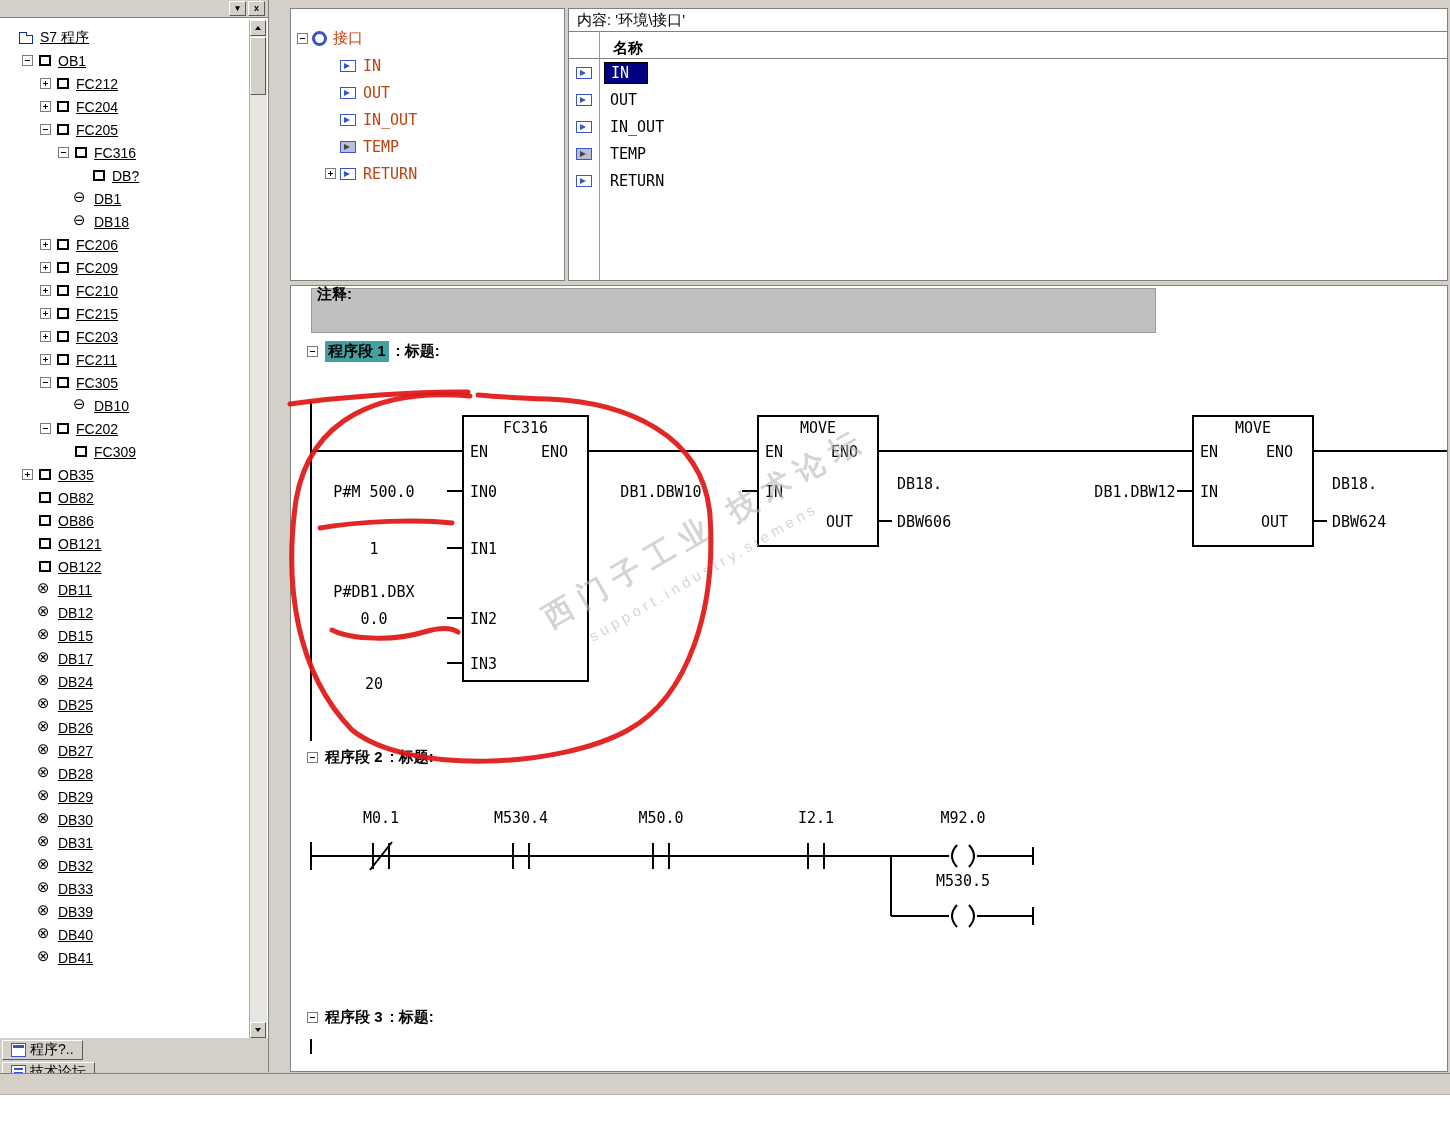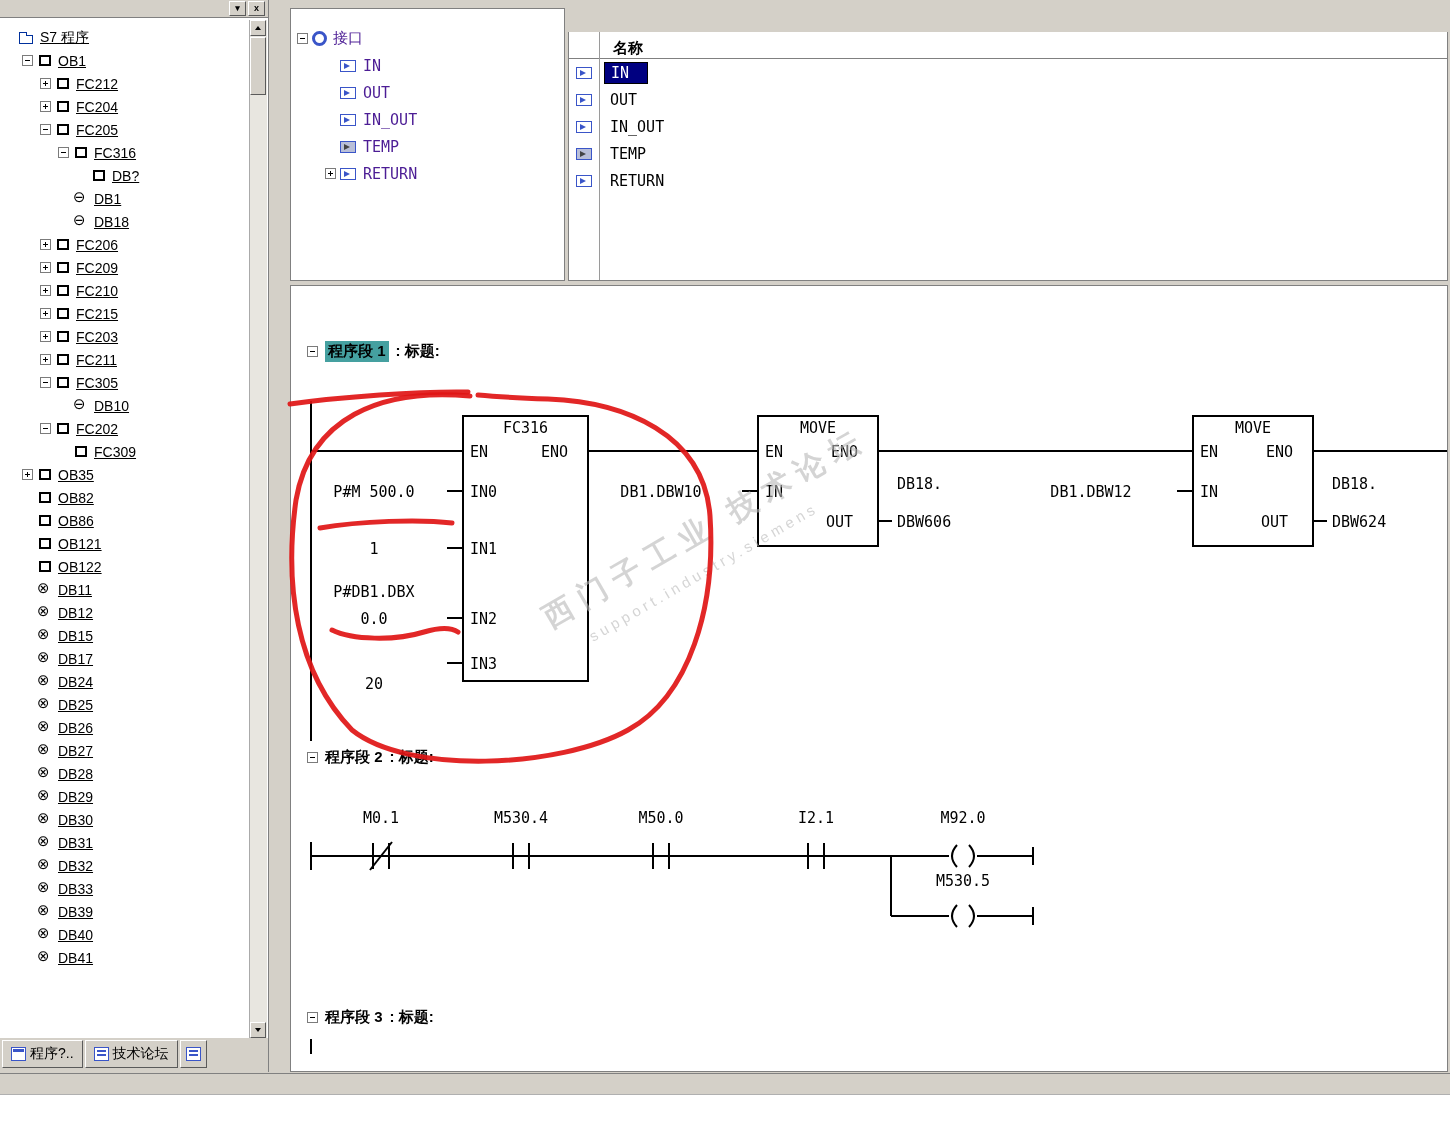--- a/index.html
+++ b/index.html
@@ -25,37 +25,37 @@
   .icon-folder::after{content:"";position:absolute;left:0;top:2px;width:6px;height:3px;border:1px solid #00309c;border-bottom:none;background:#fff;}
   .icon-db::before{content:"⊖";position:absolute;left:0;top:-1px;font:15px/15px "DejaVu Sans",sans-serif;color:#000;}
   .icon-dbx::before{content:"⊗";position:absolute;left:0;top:-1px;font:15px/15px "DejaVu Sans",sans-serif;color:#000;}
   .tlabel{font:14px "Liberation Sans",sans-serif;color:#000;}
   .tree-sb{position:absolute;right:1px;top:20px;width:17px;bottom:34px;background:#e8e6e0;border-left:1px solid #aaa;}
   .sb-btn{position:absolute;left:0;width:16px;height:16px;background:var(--chrome,#d4d0c8);border:1px solid;border-color:#fff #5a5a5a #5a5a5a #fff;box-sizing:border-box;}
   .sb-up{top:0;} .sb-down{bottom:0;}
   .sb-up::before{content:"";position:absolute;left:4px;top:5px;border-left:3px solid transparent;border-right:3px solid transparent;border-bottom:4px solid #000;}
   .sb-down::before{content:"";position:absolute;left:4px;top:5px;border-left:3px solid transparent;border-right:3px solid transparent;border-top:4px solid #000;}
   .sb-thumb{position:absolute;left:0;top:17px;width:16px;height:58px;background:var(--chrome,#d4d0c8);border:1px solid;border-color:#fff #5a5a5a #5a5a5a #fff;box-sizing:border-box;}
-  .lp-tabs{position:absolute;left:0;right:0;bottom:0;height:34px;background:var(--chrome,#d4d0c8);display:flex;align-items:flex-start;padding:2px 0 0 2px;gap:2px;box-sizing:border-box;}
+  .lp-tabs{position:absolute;left:0;right:0;bottom:0;height:34px;background:var(--chrome,#d4d0c8);display:flex;align-items:flex-start;padding:2px 0 0 2px;gap:2px;box-sizing:border-box;flex-direction:column;}
   .ltab{display:flex;align-items:center;gap:4px;height:26px;padding:0 8px;background:var(--chrome,#d4d0c8);border:1px solid;border-color:#fff #5a5a5a #5a5a5a #fff;font:14px "Liberation Sans",sans-serif;white-space:nowrap;}
   .ltab-mini{padding:0 5px;}
   .tico{width:13px;height:12px;border:1px solid var(--iconBlue,#3a55c8);background:#fff;position:relative;}
   .tico-prog::before{content:"";position:absolute;left:1px;top:1px;right:1px;height:3px;background:var(--iconBlue,#3a55c8);}
   .tico-struct::before,.tico-list::before{content:"";position:absolute;left:2px;top:2px;right:2px;height:2px;background:var(--iconBlue,#3a55c8);box-shadow:0 4px 0 var(--iconBlue,#3a55c8);}
 
   
   .ipanel{position:absolute;left:290px;top:8px;width:275px;height:273px;background:#fff;border:1px solid var(--border,#808080);box-sizing:border-box;padding-top:16px;}
   .irow{display:flex;align-items:center;height:27px;padding-left:6px;}
   .irow.ichild{padding-left:34px;}
   .ifc-ic{width:9px;height:9px;border:3px solid var(--iconBlue,#3a55c8);border-radius:50%;background:#fff;margin-right:6px;}
   .decl-ic{display:inline-block;width:16px;height:12px;border:1px solid var(--iconBlue,#3a55c8);background:#fff;position:relative;margin-right:7px;box-sizing:border-box;}
   .decl-ic::before{content:"";position:absolute;left:3px;top:2px;border-left:6px solid var(--iconBlue,#3a55c8);border-top:3px solid transparent;border-bottom:3px solid transparent;}
   .decl-ic.ic-temp{background:#b9bfd8;}
   .decl-ic.ic-temp::before{border-left-color:#444;}
-  .ilabel{font:15px "DejaVu Sans Mono",monospace;color:#4c1d95;}
+  .ilabel{font:15px "DejaVu Sans Mono",monospace;color:#c2410c;}
   .irow.iroot .ilabel{font:15px "Liberation Sans",sans-serif;}
 
   
   .chead{position:absolute;left:568px;top:8px;width:880px;height:24px;background:#fff;border:1px solid var(--border,#808080);box-sizing:border-box;font:15px/22px "Liberation Sans",sans-serif;padding-left:8px;color:#000;}
   .ctable{position:absolute;left:568px;top:32px;width:880px;height:249px;background:#fff;border:1px solid var(--border,#808080);border-top:none;box-sizing:border-box;}
   .ctable::after{content:"";position:absolute;left:30px;top:0;bottom:0;width:1px;background:#9a9a9a;}
   .ct-head{display:flex;height:26px;border-bottom:1px solid var(--border,#808080);align-items:flex-end;}
   .ct-iconcol{width:30px;height:100%;}
   .ct-namecol{font:bold 15px "Liberation Sans",sans-serif;padding-left:14px;}
   .ct-row{display:flex;align-items:center;height:27px;}
@@ -442,20 +442,23 @@
         </div>
 
         <div class="irow ichild">
           <span class="exp plus"></span>
           <span class="decl-ic ic-ret"></span>
           <span class="ilabel">RETURN</span>
         </div>
       </div>
   </div>
 
+  <div class="chead">
+    <span>内容:  '环境\接口'</span>
+  </div>
   <div class="ctable">
     <div class="ct-head">
       <span class="ct-iconcol"></span>
       <span class="ct-namecol">名称</span>
     </div>
     <div class="ct-body">
 
         <div class="ct-row">
           <span class="ct-ic-wrap">
             <span class="decl-ic ic-in"></span>
@@ -488,20 +491,23 @@
           <span class="ct-ic-wrap">
             <span class="decl-ic ic-ret"></span>
           </span>
           <span class="ct-name">RETURN</span>
         </div>
       </div>
   </div>
 
   <div class="editor">
 
+    <div class="comment-bar">
+      <span class="comment-label">注释:</span>
+    </div>
 
     <div class="nethead" style="top:55px">
       <span class="exp minus"></span>
       <span class="netlabel hl">程序段 1</span>
         <span class="netsuffix">: 标题:</span>
     </div>
     <div class="nethead" style="top:462px">
       <span class="exp minus"></span>
       <span class="netlabel">程序段 2</span>
         <span class="netsuffix">: 标题:</span>
@@ -576,21 +582,21 @@
     <div class="lbl r" style="left:517px;top:227px;width:63px">OUT</div>
     <div class="lbl r" style="left:290px;top:197px;width:160px">DB1.DBW10</div>
     <div class="lbl" style="left:606px;top:189px">DB18.</div>
     <div class="lbl" style="left:606px;top:227px">DBW606</div>
 
     <div class="lbl c" style="left:902px;top:133px;width:120px">MOVE</div>
     <div class="lbl" style="left:909px;top:157px">EN</div>
     <div class="lbl r" style="left:962px;top:157px;width:53px">ENO</div>
     <div class="lbl" style="left:909px;top:197px">IN</div>
     <div class="lbl r" style="left:952px;top:227px;width:63px">OUT</div>
-    <div class="lbl r" style="left:720px;top:197px;width:160px">DB1.DBW12</div>
+    <div class="lbl r" style="left:764px;top:197px;width:160px">DB1.DBW12</div>
     <div class="lbl" style="left:1041px;top:189px">DB18.</div>
     <div class="lbl" style="left:1041px;top:227px">DBW624</div>
 
     <div class="lbl c" style="left:45px;top:523px;width:90px">M0.1</div>
     <div class="lbl c" style="left:185px;top:523px;width:90px">M530.4</div>
     <div class="lbl c" style="left:325px;top:523px;width:90px">M50.0</div>
     <div class="lbl c" style="left:480px;top:523px;width:90px">I2.1</div>
     <div class="lbl c" style="left:627px;top:523px;width:90px">M92.0</div>
     <div class="lbl c" style="left:627px;top:586px;width:90px">M530.5</div>
   </div>

